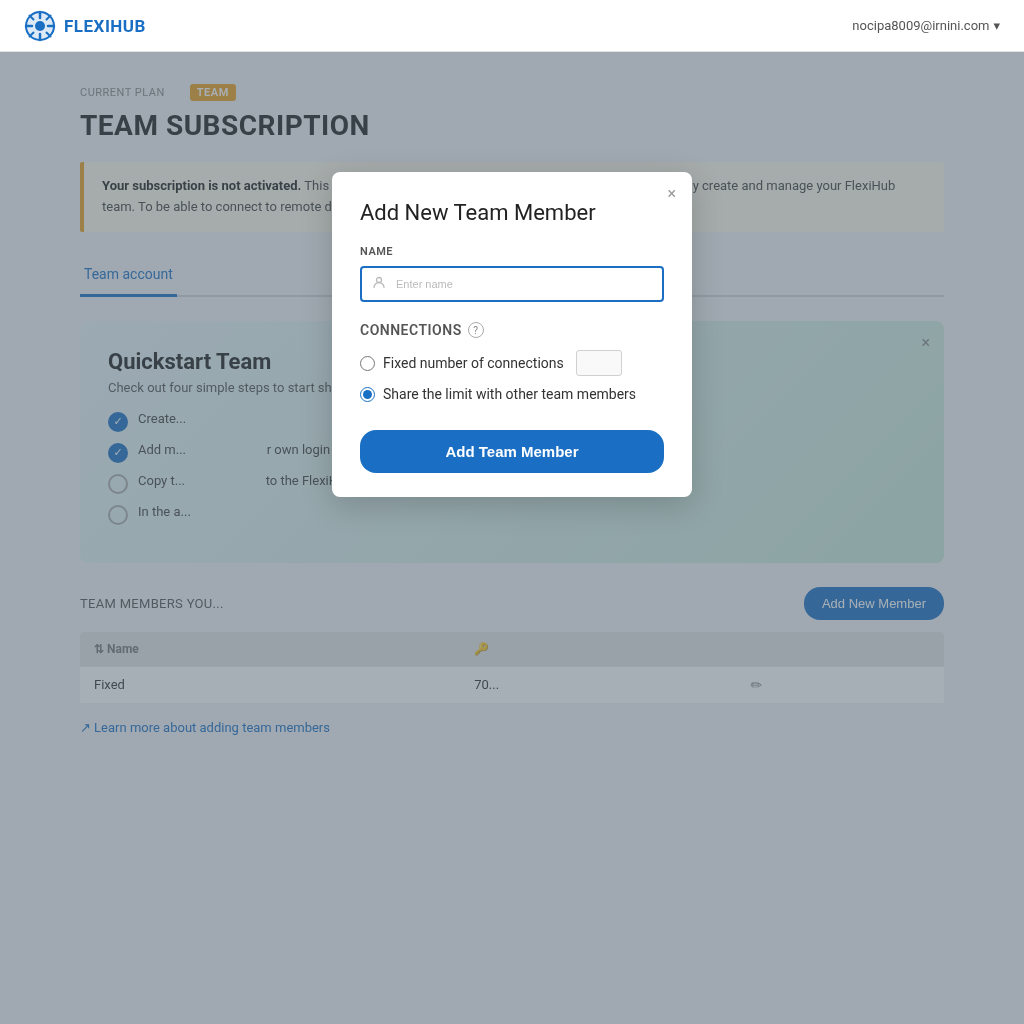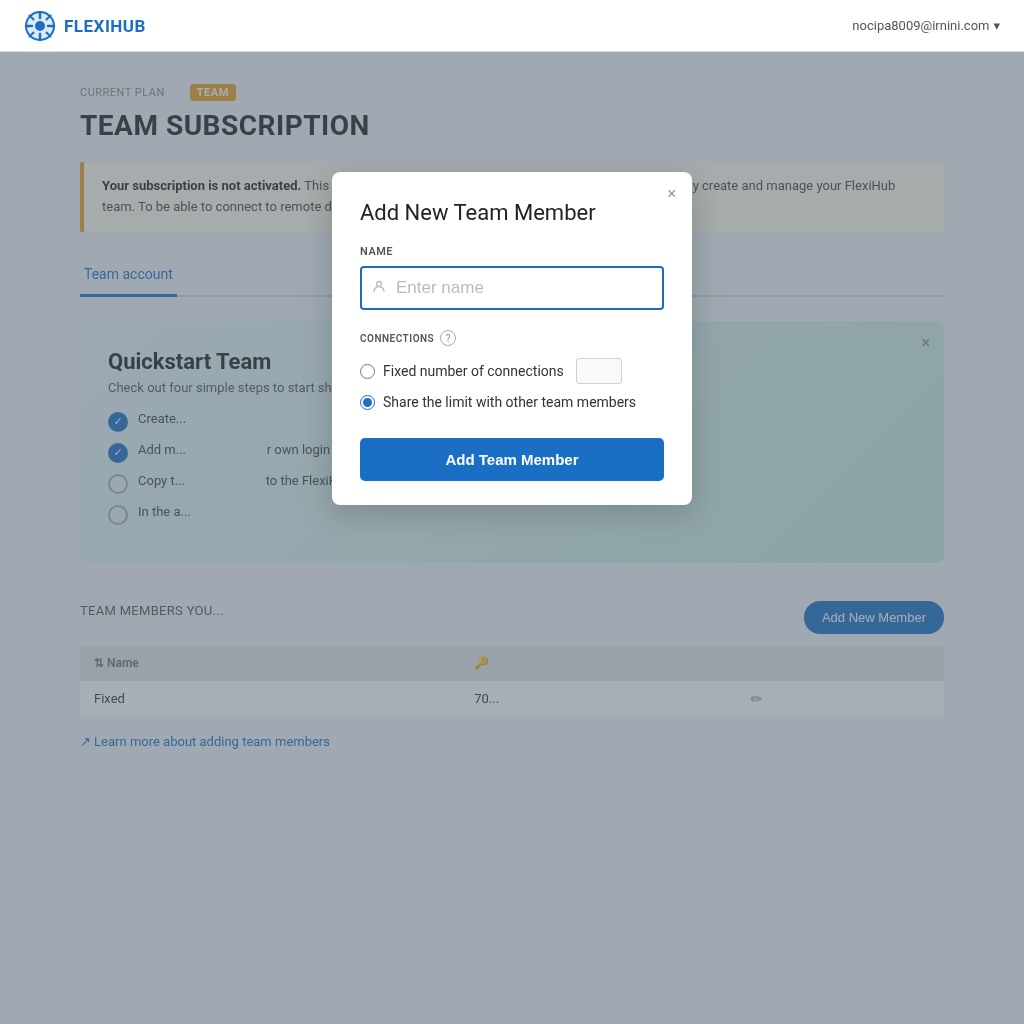--- a/index.html
+++ b/index.html
@@ -188,21 +188,20 @@
     }
     .add-member-btn {
       background: #1a6fc4;
       color: #fff;
       border: none;
       padding: 9px 18px;
       border-radius: 16px;
       font-size: 13px;
       cursor: pointer;
       font-weight: 500;
-      margin-top: 14px;
     }
     .members-table {
       width: 100%;
       border-collapse: collapse;
       background: #fff;
       border-radius: 4px;
       overflow: hidden;
       margin-bottom: 16px;
     }
     .members-table th {
@@ -289,35 +288,35 @@
       top: 50%;
       transform: translateY(-50%);
       color: #bbb;
       font-size: 14px;
     }
     .name-input {
       width: 100%;
       padding: 10px 12px 10px 34px;
       border: 2px solid #1a6fc4;
       border-radius: 4px;
-      font-size: 17px;
+      font-size: 11px;
       color: #555;
       outline: none;
     }
     .name-input::placeholder {
       color: #bbb;
     }
     .connections-label-row {
       display: flex;
       align-items: center;
       gap: 6px;
       margin-bottom: 12px;
     }
     .connections-label {
-      font-size: 10px;
+      font-size: 14px;
       font-weight: 600;
       color: #555;
       text-transform: uppercase;
       letter-spacing: 0.5px;
     }
     .help-icon {
       width: 16px;
       height: 16px;
       border-radius: 50%;
       border: 1px solid #aaa;
@@ -353,21 +352,21 @@
       color: #888;
       margin-left: 4px;
       background: #f9f9f9;
     }
     .add-member-submit-btn {
       width: 100%;
       background: #1a6fc4;
       color: #fff;
       border: none;
       padding: 13px;
-      border-radius: 5px;
+      border-radius: 16px;
       font-size: 15px;
       font-weight: 600;
       cursor: pointer;
       margin-top: 18px;
     }
   </style>
 </head>
 <body>
 
 <header class="header">

